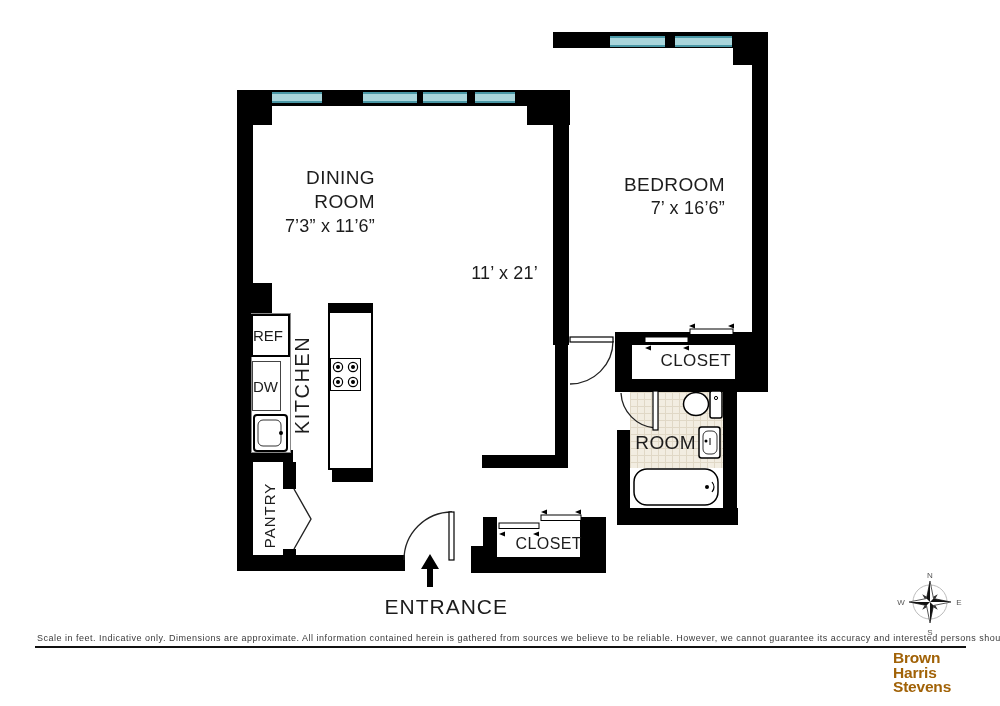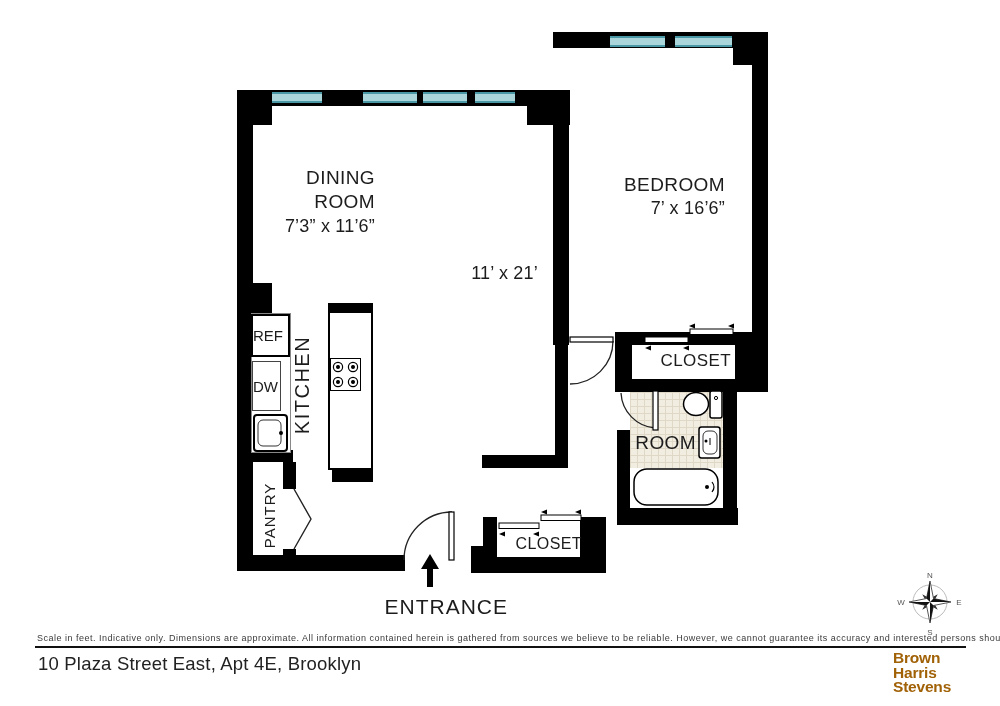--- a/index.html
+++ b/index.html
@@ -188,19 +188,18 @@
       <polygon points="-21,0 0,0 -3.5,3.5" fill="#111"></polygon>
       <text x="0" y="-24" text-anchor="middle" font-size="8" fill="#555">N</text>
       <text x="29" y="3" text-anchor="middle" font-size="8" fill="#555">E</text>
       <text x="0" y="33" text-anchor="middle" font-size="8" fill="#555">S</text>
       <text x="-29" y="3" text-anchor="middle" font-size="8" fill="#555">W</text>
     </g>
   </svg>
 
   <div class="footer-disclaimer">Scale in feet. Indicative only. Dimensions are approximate. All information contained herein is gathered from sources we believe to be reliable. However, we cannot guarantee its accuracy and interested persons should rely on their own inquiries.</div>
   <div class="footer-rule"></div>
-  <div class="footer-address">10 Plaza Street East, Apt 4E, Brooklyn</div>
   <div class="brand">
     <div>Brown</div>
     <div>Harris</div>
     <div>Stevens</div>
   </div>
 </div>
 
 </body></html>

